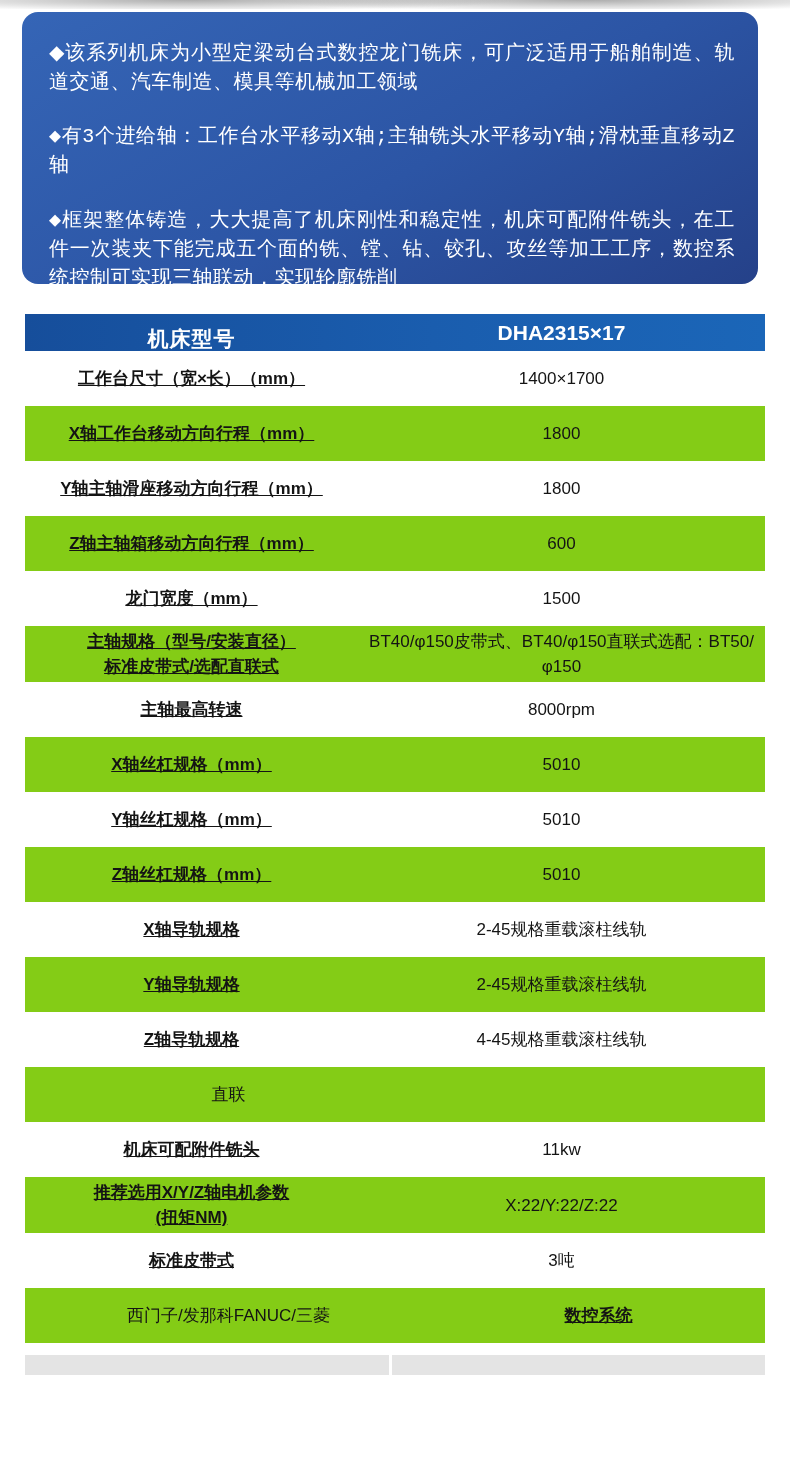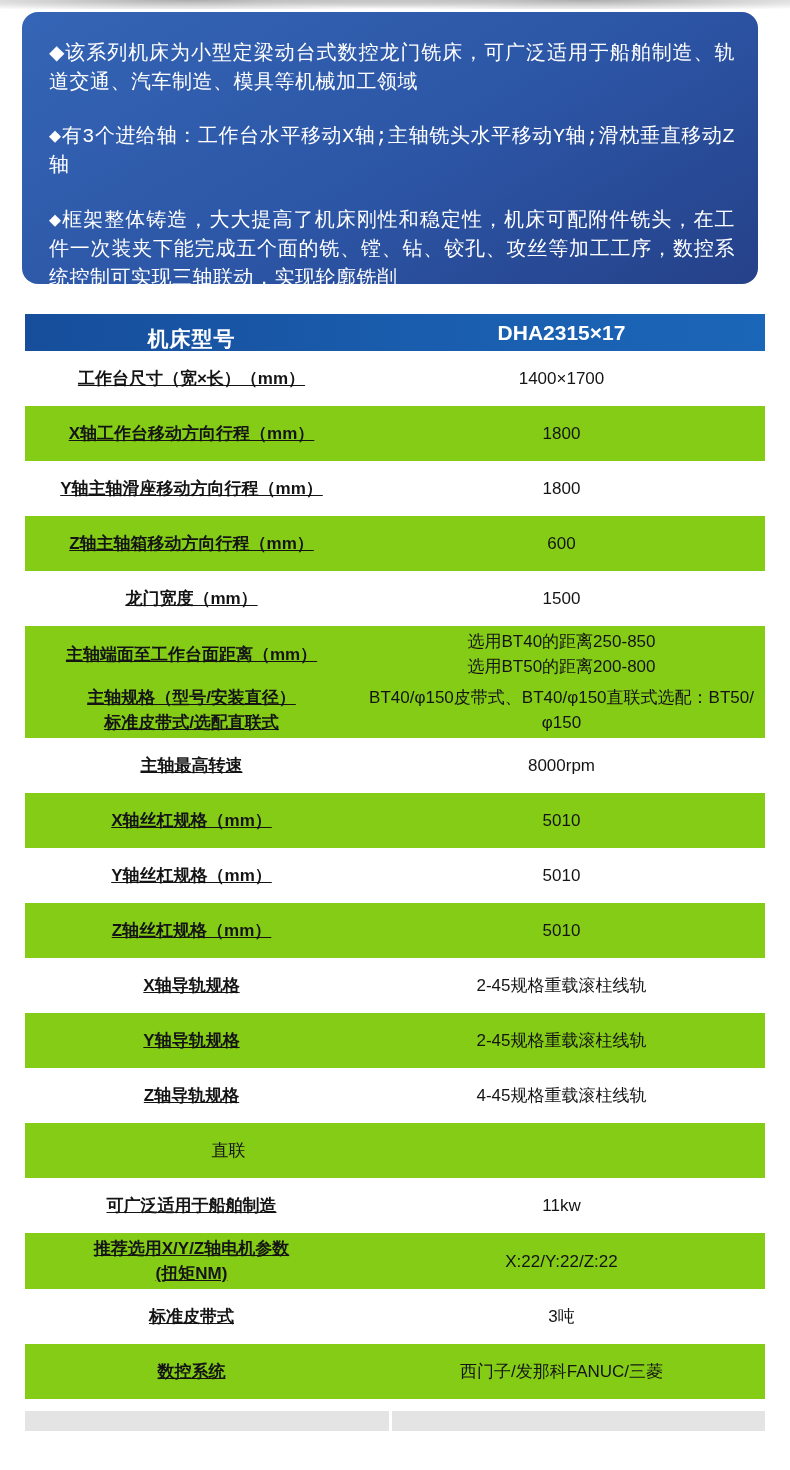--- a/index.html
+++ b/index.html
@@ -101,25 +101,20 @@
   <div class="tr alt">
     <div class="td label">Z轴主轴箱移动方向行程（mm）</div>
     <div class="td value">600</div>
   </div>
 
   <div class="tr">
     <div class="td label">龙门宽度（mm）</div>
     <div class="td value">1500</div>
   </div>
 
-  <div class="tr alt">
-    <div class="td label">主轴端面至工作台面距离（mm）</div>
-    <div class="td value">选用BT40的距离250-850
-选用BT50的距离200-800</div>
-  </div>
 
 
   <div class="tr alt">
     <div class="td label">主轴规格（型号/安装直径）
 标准皮带式/选配直联式</div>
     <div class="td value">BT40/φ150皮带式、BT40/φ150直联式选配：BT50/φ150</div>
   </div>
 
   <div class="tr">
     <div class="td label">主轴最高转速</div>
@@ -154,38 +149,38 @@
   <div class="tr">
     <div class="td label">Z轴导轨规格</div>
     <div class="td value">4-45规格重载滚柱线轨</div>
   </div>
 
   <div class="tr alt">
     <div class="td value">直联</div>
   </div>
 
   <div class="tr">
-    <div class="td label">可广泛适用于船舶制造</div>
+    <div class="td label">机床可配附件铣头</div>
     <div class="td value">11kw</div>
   </div>
 
   <div class="tr alt">
     <div class="td label">推荐选用X/Y/Z轴电机参数
 (扭矩NM)</div>
     <div class="td value">X:22/Y:22/Z:22</div>
   </div>
 
   <div class="tr">
     <div class="td label">标准皮带式</div>
     <div class="td value">3吨</div>
   </div>
 
   <div class="tr alt">
+    <div class="td value">西门子/发那科FANUC/三菱</div>
     <div class="td label">数控系统</div>
-    <div class="td value">西门子/发那科FANUC/三菱</div>
   </div>
 </div>
 
     <div class="next-row-peek">
       <div class="peek-cell left"></div>
       <div class="peek-cell right"></div>
     </div>
   </section>
 
 </div>

